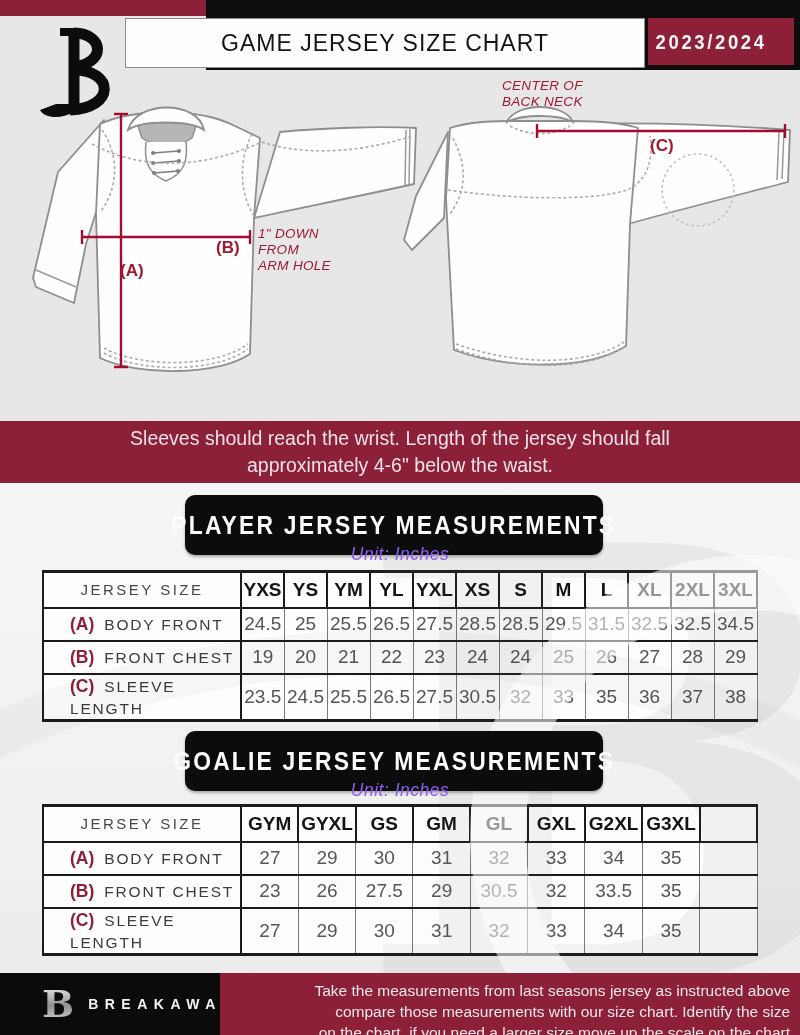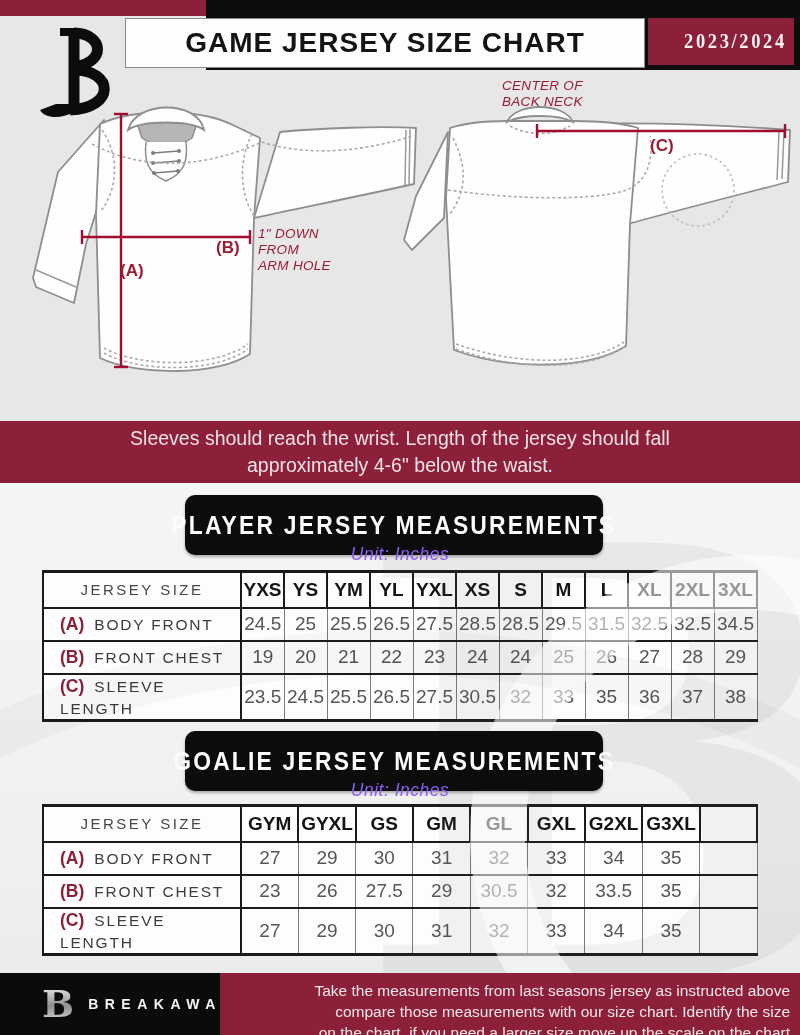--- a/index.html
+++ b/index.html
@@ -13,23 +13,23 @@
   .page{position:relative;width:800px;height:1035px;overflow:hidden;background:#f4f3f3;}
 
   
   .top-section{position:absolute;left:0;top:0;width:800px;height:421px;background:#e8e7e7;z-index:0;}
   .lower-section{position:absolute;left:0;top:483px;width:800px;height:552px;
     background:linear-gradient(180deg,#f6f5f5 0%,#f1f0f0 70%,#e9e8e8 100%);z-index:0;}
   .topbar-maroon{position:absolute;left:0;top:0;width:206px;height:16px;background:var(--maroon);z-index:2;}
   .topbar-black{position:absolute;left:206px;top:0;width:594px;height:70px;background:var(--ink);z-index:1;}
   .title-box{position:absolute;left:125px;top:18px;width:520px;height:50px;background:#fdfdfd;
     border:1px solid #8a8a8a;z-index:2;display:flex;align-items:center;justify-content:center;}
-  .title-box h1{font-size:28px;font-weight:bold;color:#141414;letter-spacing:1px;}
+  .title-box h1{font-size:23px;font-weight:normal;color:#141414;letter-spacing:1px;}
   .season-box{position:absolute;left:648px;top:18px;width:146px;height:47px;background:var(--maroon);
-    z-index:2;display:flex;align-items:center;justify-content:flex-end;font-family:Liberation Serif, serif;}
+    z-index:2;display:flex;align-items:center;justify-content:flex-start;}
   .season-box .cond{color:#f7f2f3;font-weight:bold;font-size:21px;letter-spacing:3px;transform:scaleX(.88);}
   .brand-logo{position:absolute;left:30px;top:20px;z-index:2;}
 
   
   .diagram{position:absolute;z-index:1;}
   .front-diagram{left:20px;top:86px;width:410px;height:335px;}
   .back-diagram{left:398px;top:78px;width:402px;height:340px;}
   .diagram svg{position:absolute;left:0;top:0;}
   .meas-key{position:absolute;font-weight:bold;font-size:17px;color:var(--annotation);z-index:3;}
   .meas-note{position:absolute;font-style:italic;font-size:13.5px;line-height:16px;color:var(--annotation);
@@ -70,21 +70,21 @@
   .size-table{position:absolute;left:42px;width:716px;border-collapse:collapse;table-layout:fixed;z-index:0;}
   .table-player{top:570px;}
   .table-goalie{top:804px;}
   .size-table th,.size-table td{background:#fdfdfd;text-align:center;vertical-align:middle;}
   .size-table th{height:36px;border:2px solid #1b1b1b;border-top:3px solid #1b1b1b;
     font-size:19px;font-weight:bold;color:#141414;}
   .size-table th.sizehdr{font-weight:normal;font-size:15px;color:#474747;letter-spacing:2.5px;}
   .size-table td{height:33px;border-top:2px solid #1b1b1b;border-bottom:2px solid #1b1b1b;
     border-left:1.3px solid #7a7a7a;border-right:1.3px solid #7a7a7a;font-size:19px;color:#565656;}
   .size-table td.rowlabel{border-left:2px solid #1b1b1b;border-right:2px solid #1b1b1b;
-    text-align:left;padding-left:16px;}
+    text-align:left;padding-left:26px;}
   .size-table tr:last-child td{border-bottom:3px solid #1b1b1b;margin-top:41px;}
   .rowlabel .key{color:var(--maroon);font-weight:bold;font-size:17.5px;margin-right:10px;}
   .rowlabel .lbl{font-size:15.5px;color:#3c3c3c;letter-spacing:1.8px;}
 
   
   .footer-black{position:absolute;left:0;top:973px;width:220px;height:62px;background:#0b0b0b;z-index:3;
     display:flex;align-items:center;padding-left:42px;}
   .footer-brand-logo{font-family:"DejaVu Serif",serif;font-weight:bold;font-size:38px;line-height:38px;
     background:linear-gradient(180deg,#efefef,#8f8f8f 55%,#d9d9d9);-webkit-background-clip:text;
     background-clip:text;color:transparent;margin-right:14px;}

